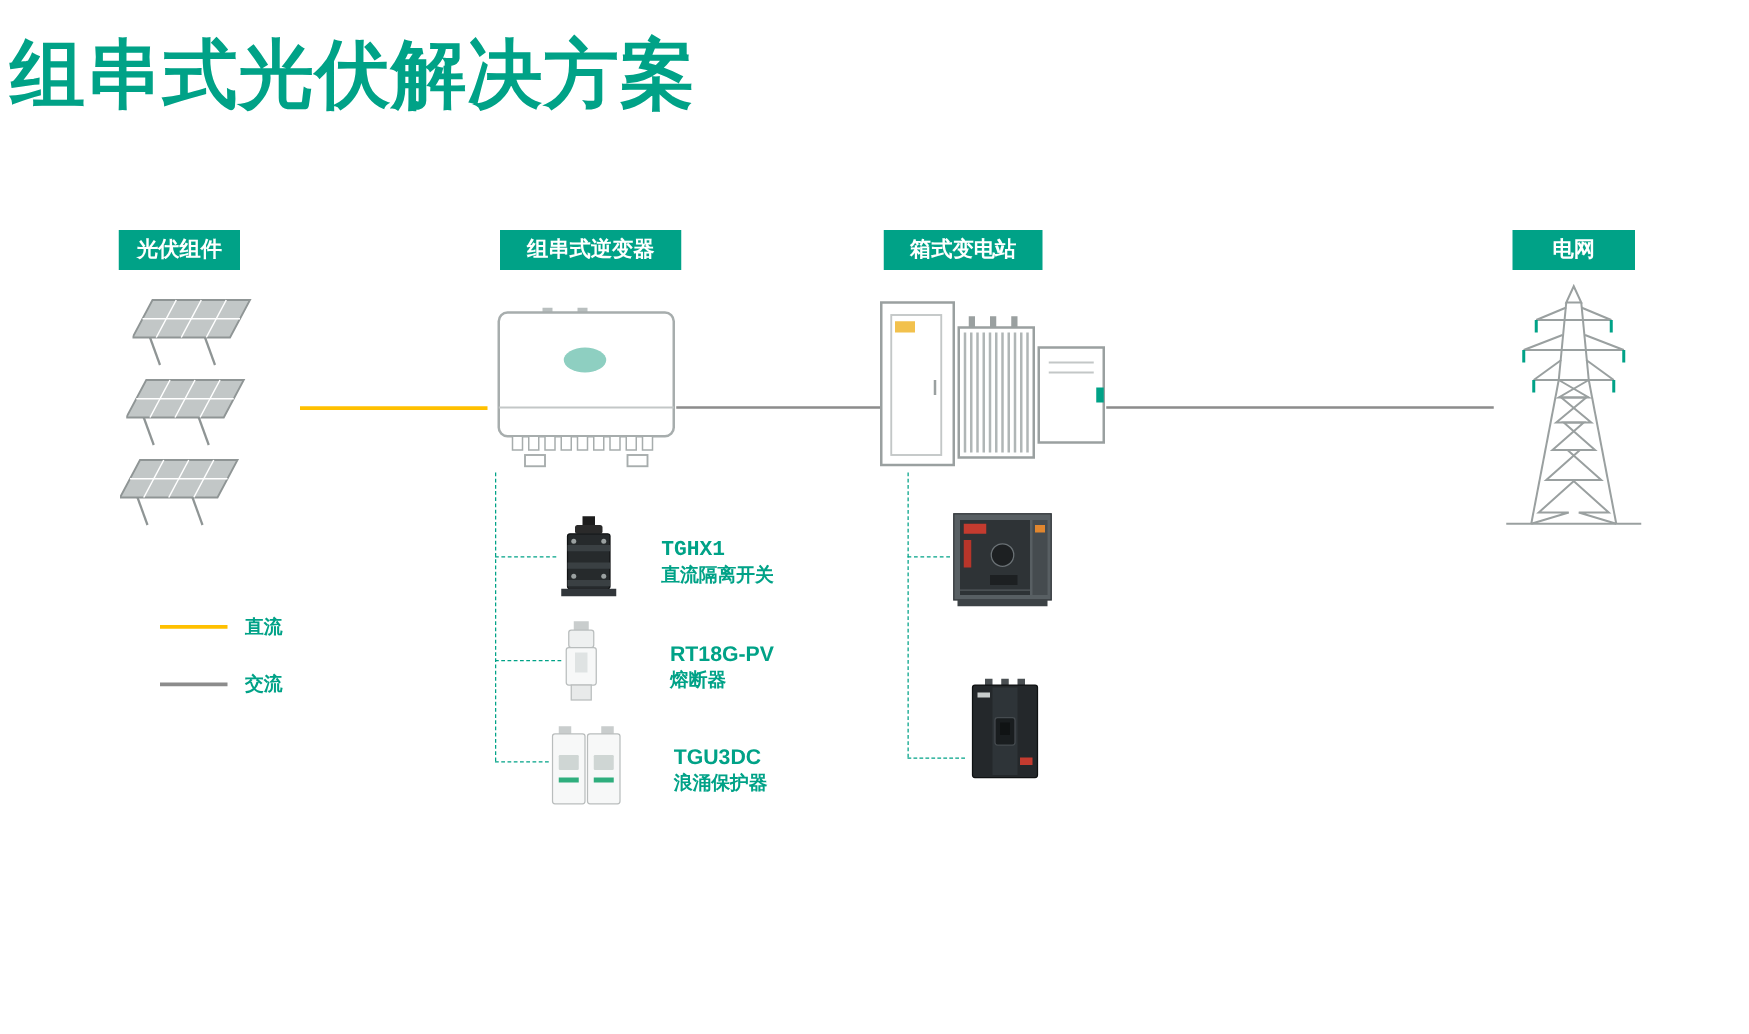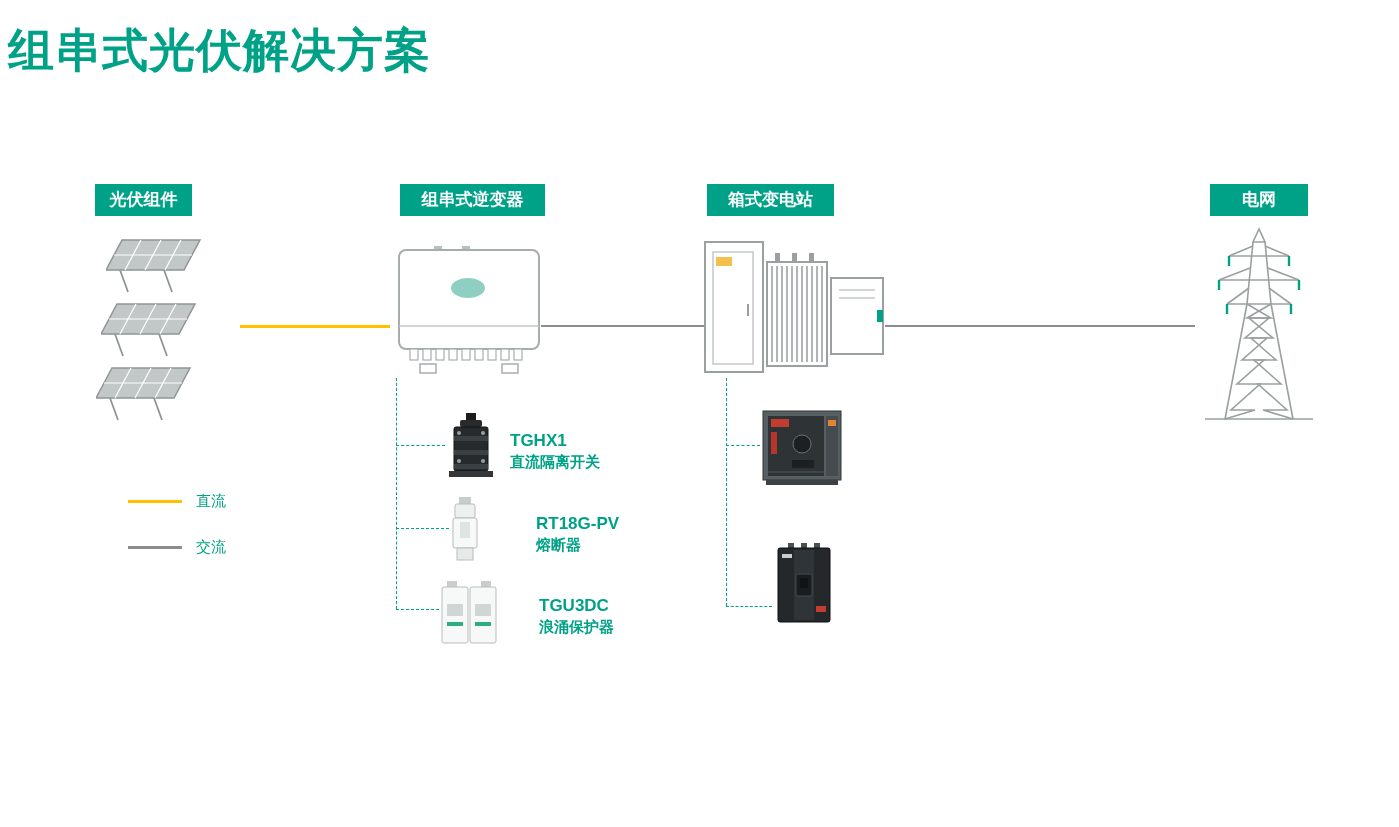--- a/index.html
+++ b/index.html
@@ -1,29 +1,29 @@
 <!DOCTYPE html>
 <html style="--teal: #00A287; --yellow: #FFC000; --gray: #8C8C8C;"><head>
 <meta charset="utf-8">
 <style>
   :root { --teal:#00A287; --yellow:#FFC000; --gray:#8C8C8C; }
   * { margin:0; padding:0; box-sizing:border-box; }
   html,body { background:#fff; }
   .canvas { position:relative; width:1399px; height:827px; background:#fff;
             font-family:"Liberation Sans","DejaVu Sans",sans-serif; overflow:hidden; }
   .abs { position:absolute; }
-  .title { position:absolute; left:8px; top:20px; font-size:46px; font-weight:bold;
+  .title { position:absolute; left:8px; top:20px; font-size:60px; font-weight:bold;
            color:var(--teal); letter-spacing:1px; white-space:nowrap; }
   .badge { position:absolute; height:32px; line-height:32px; background:var(--teal);
            color:#fff; font-weight:bold; font-size:17px; text-align:center; }
   .dash-v { width:0; border-left:1px dashed var(--teal); }
   .dash-h { height:0; border-top:1px dashed var(--teal); }
   .legend-row { display:flex; align-items:center; gap:14px; }
   .legend-swatch { display:inline-block; width:54px; height:3px; }
-  .legend-label { color:var(--teal); font-weight:normal; font-size:15px; }
+  .legend-label { color:var(--teal); font-weight:bold; font-size:15px; }
   .plabel .model { color:var(--teal); font-weight:bold; font-size:17px; line-height:21px; }
   .plabel .cname { color:var(--teal); font-weight:bold; font-size:15px; line-height:22px; }
   .center { text-align:center; }
   svg { display:block; width:100%; height:100%; }
 </style>
 </head>
 <body>
 
 <div class="canvas">
 
@@ -195,21 +195,21 @@
       <rect x="7" y="24" width="34" height="5" fill="#3a4043"></rect>
       <rect x="7" y="38" width="34" height="5" fill="#3a4043"></rect>
       <rect x="7" y="52" width="34" height="5" fill="#3a4043"></rect>
       <circle cx="12" cy="21" r="2" fill="#9aa0a0"></circle>
         <circle cx="36" cy="21" r="2" fill="#9aa0a0"></circle>
       <circle cx="12" cy="49" r="2" fill="#9aa0a0"></circle>
         <circle cx="36" cy="49" r="2" fill="#9aa0a0"></circle>
       <rect x="2" y="59" width="44" height="6" fill="#31363a"></rect>
     </svg>
   </div>
-  <div class="abs plabel" style="left:510px;top:430px;">
+  <div class="abs plabel" style="left:529px;top:430px;font-family:Liberation Mono, monospace;">
     <div class="model">TGHX1</div>
     <div class="cname">直流隔离开关</div>
   </div>
 
   <div class="abs" style="left:451px;top:496px;width:28px;height:66px;">
     <svg viewBox="0 0 28 66">
       <rect x="8" y="1" width="12" height="8" fill="#c9cdcd"></rect>
       <rect x="4" y="8" width="20" height="14" rx="2" fill="#eef0f0" stroke="#b9bdbd"></rect>
       <rect x="2" y="22" width="24" height="30" rx="2" fill="#f7f8f8" stroke="#b9bdbd"></rect>
       <rect x="9" y="26" width="10" height="16" fill="#dfe3e3"></rect>

